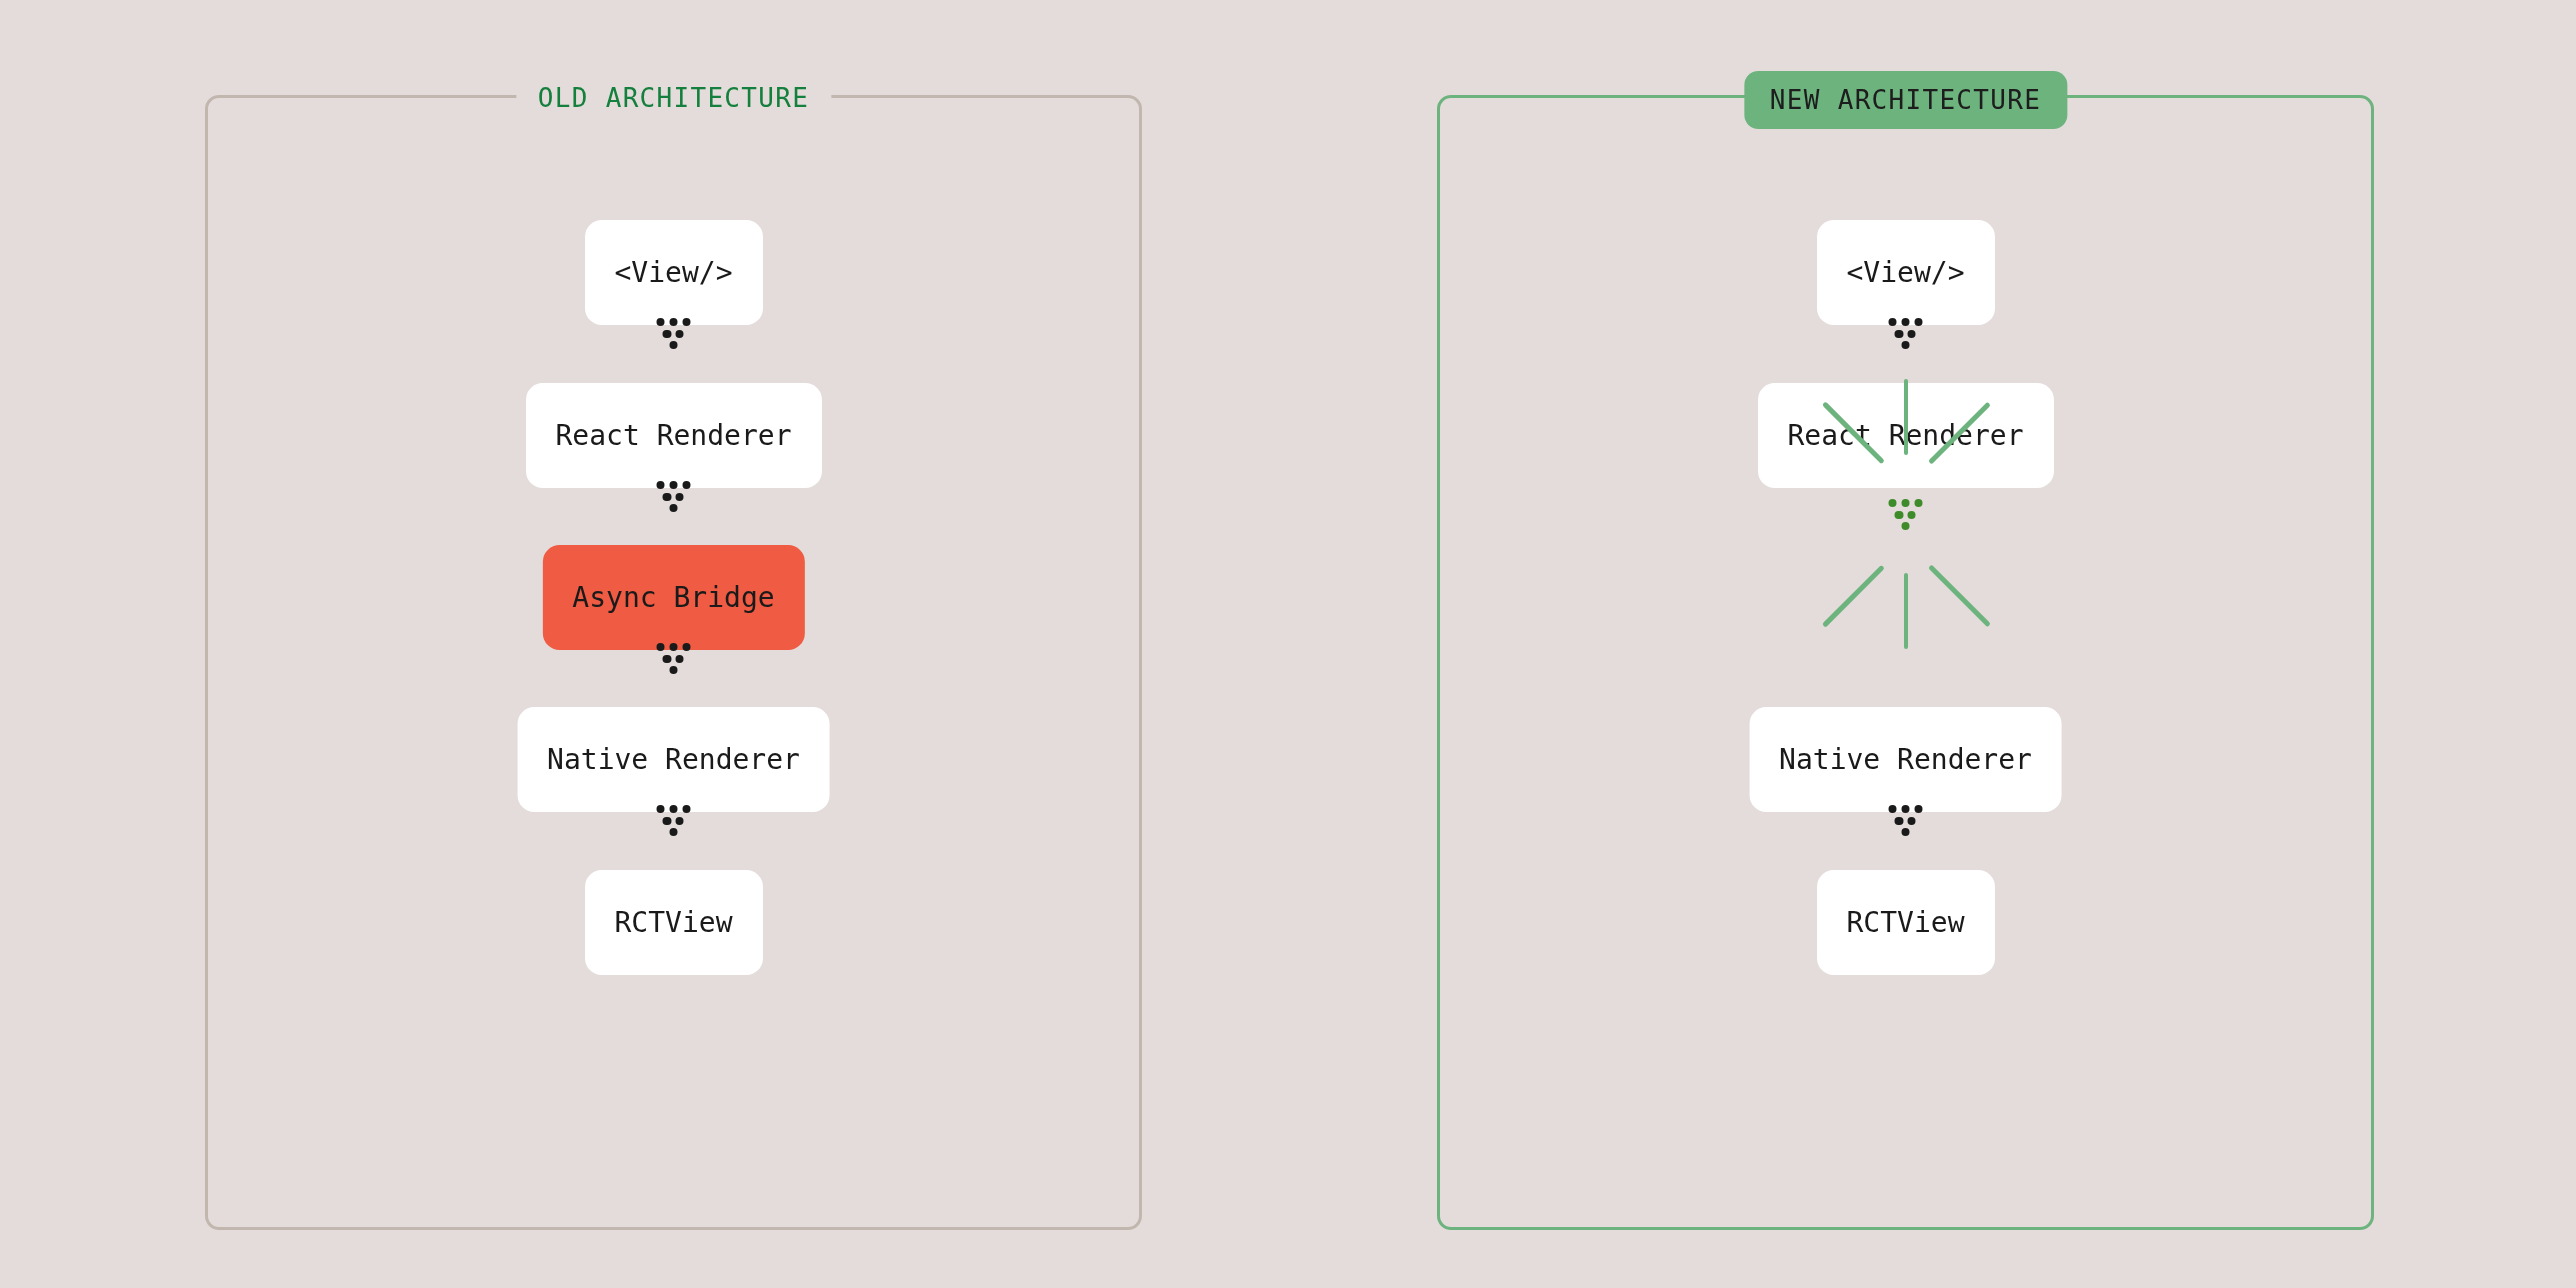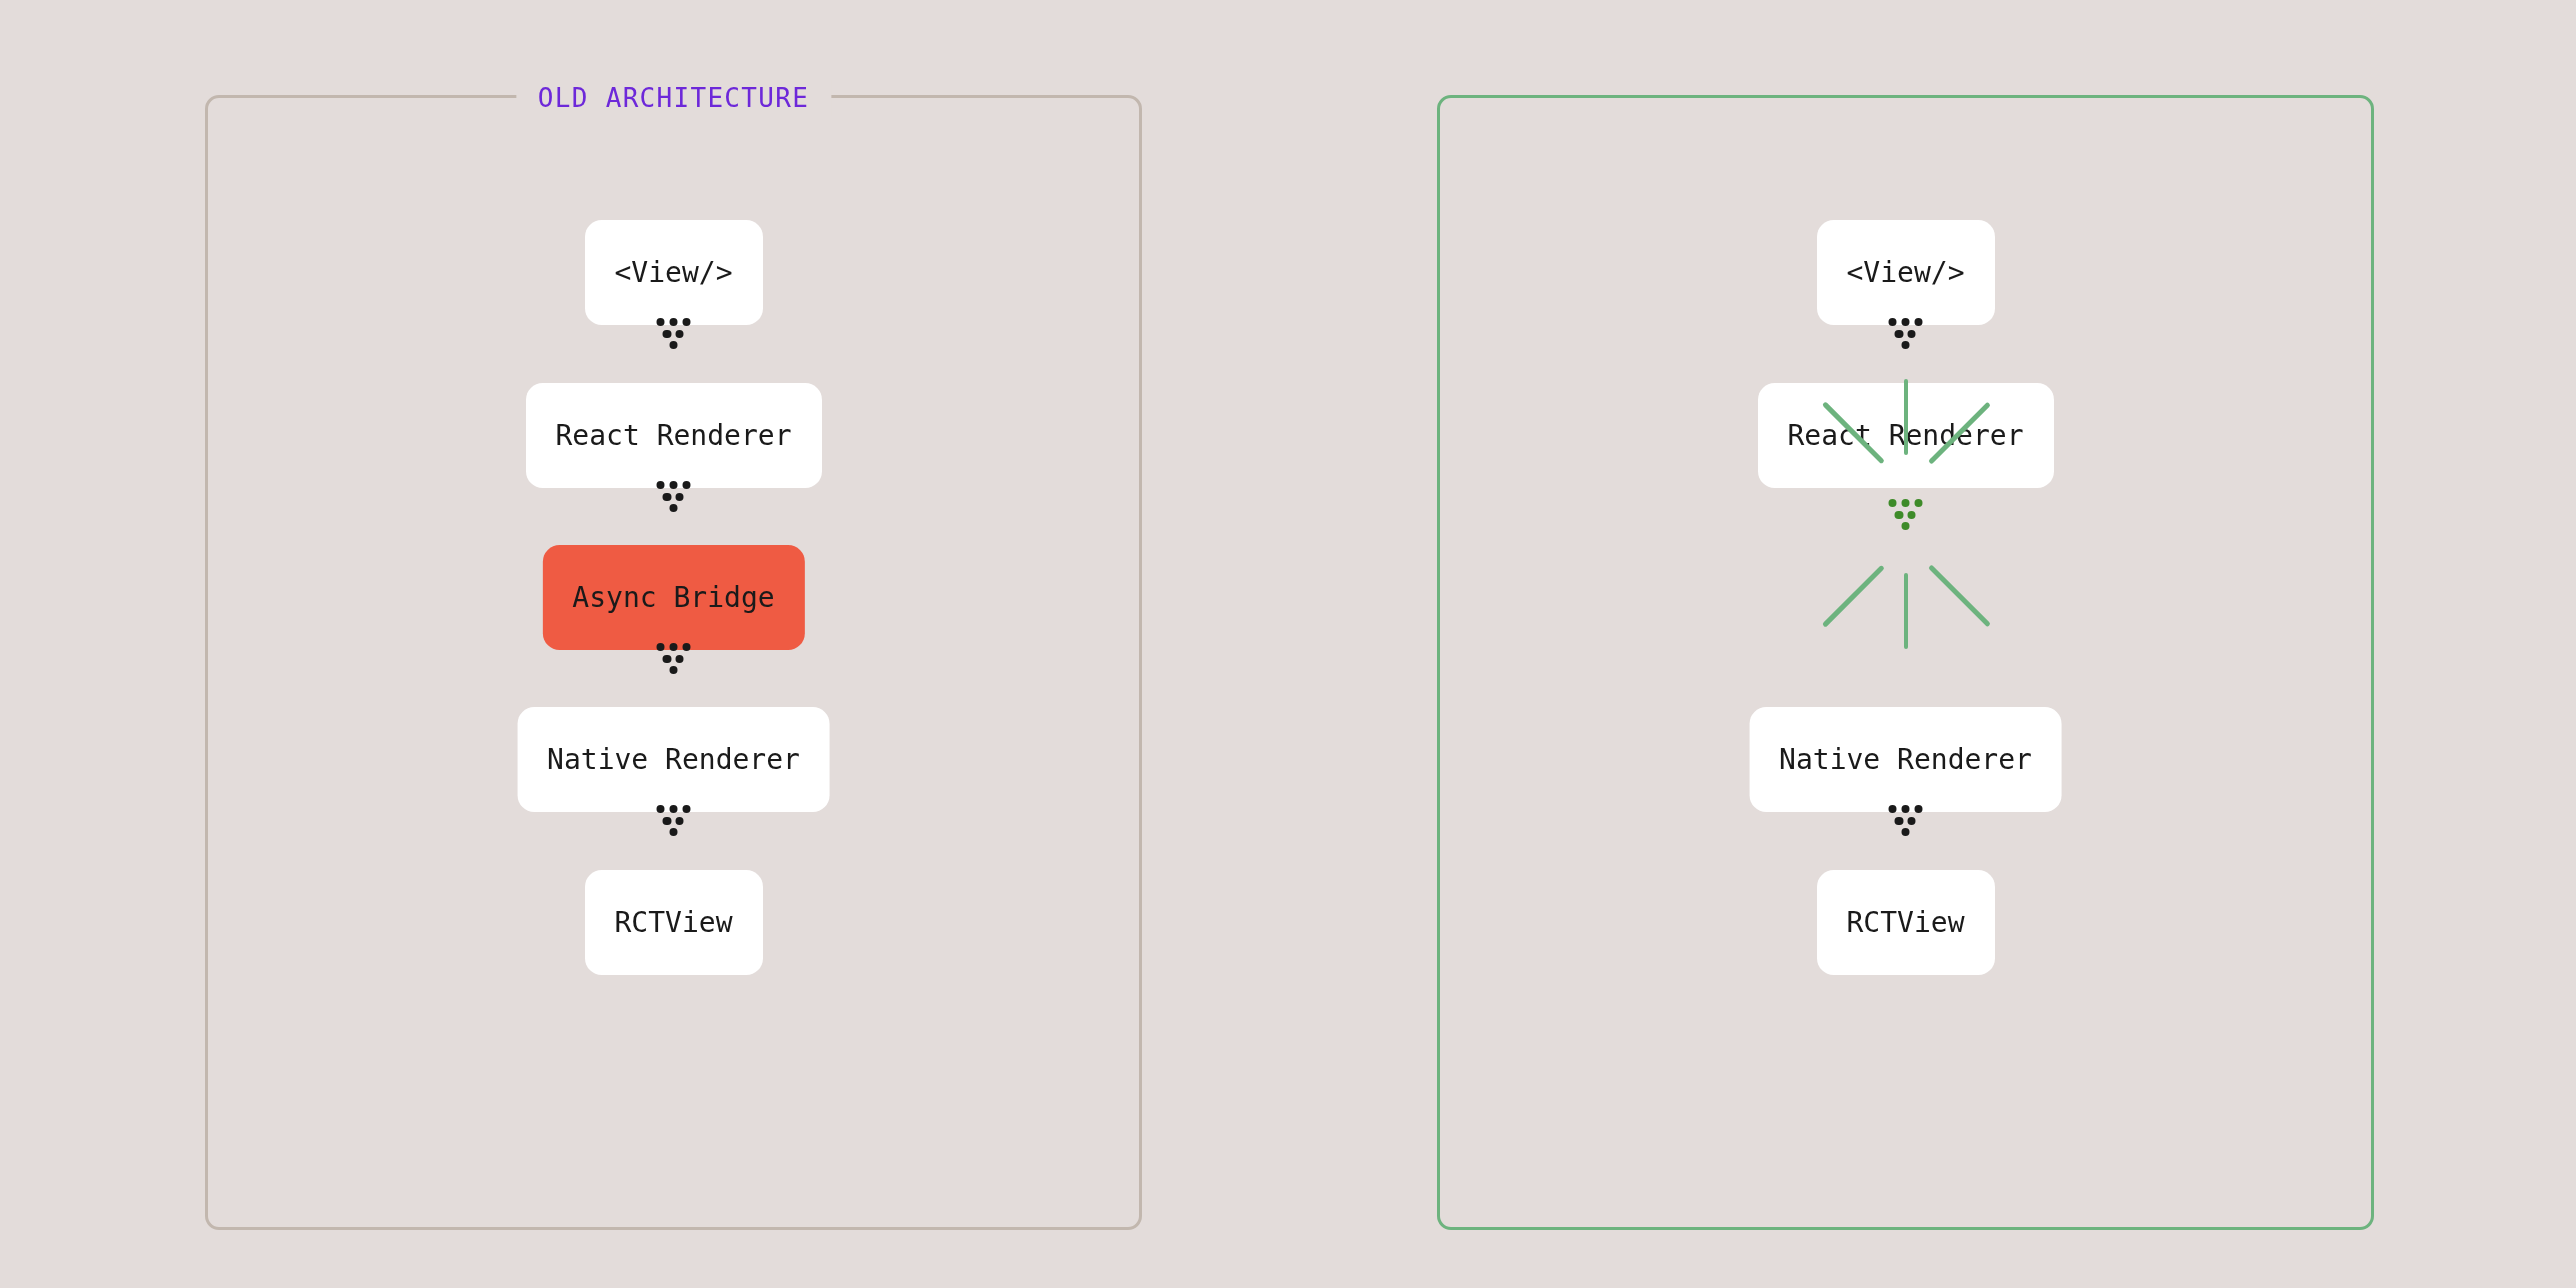--- a/index.html
+++ b/index.html
@@ -48,21 +48,21 @@
   
   .panel-title-plain {
     position: absolute;
     top: -18px;
     left: 50%;
     transform: translateX(-50%);
     background: #E3DCDA;
     padding: 0 22px;
     font-size: 26px;
     letter-spacing: 1.3px;
-    color: #6d28d9;
+    color: #15803d;
     white-space: nowrap;
     line-height: 36px;
   }
 
   .panel-title-badge {
     position: absolute;
     top: -27px;
     left: 50%;
     transform: translateX(-50%);
     background: #6DB37E;
@@ -222,20 +222,21 @@
           <span></span>
       </div>
 
       <div class="node" style="top:772px;">RCTView</div>
 
     </div>
   </div>
 
   <div class="panel panel-new">
 
+    <div class="panel-title-badge">NEW ARCHITECTURE</div>
 
     <div class="flow">
 
       <div class="node" style="top:122px;">&lt;View/&gt;</div>
 
       <div class="arrow" style="top:220px;">
         <span></span>
           <span></span>
           <span></span>
           <span></span>

